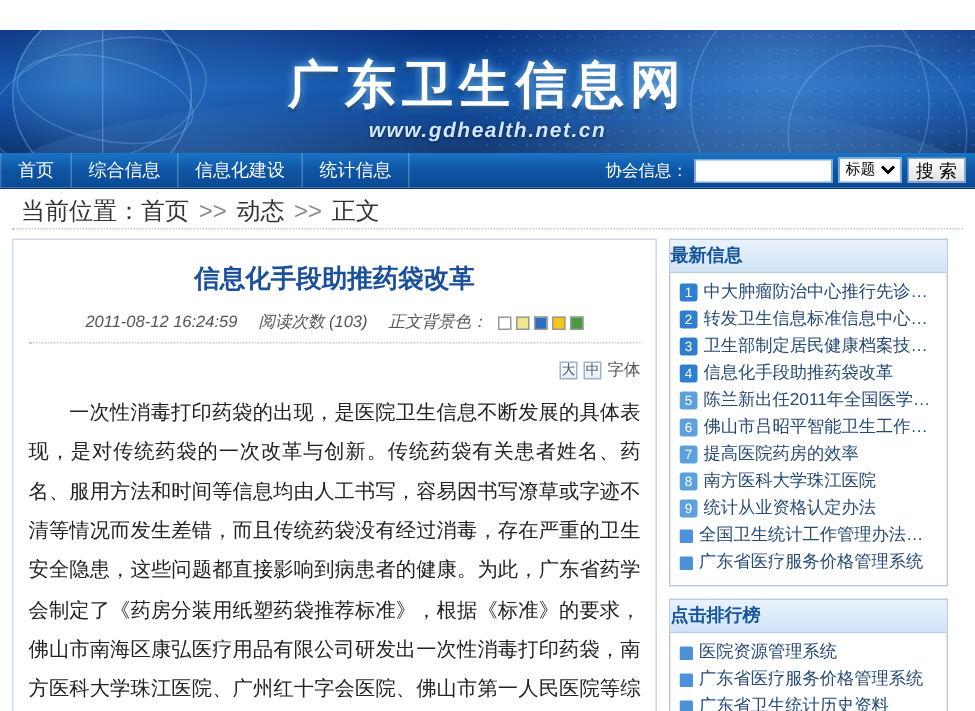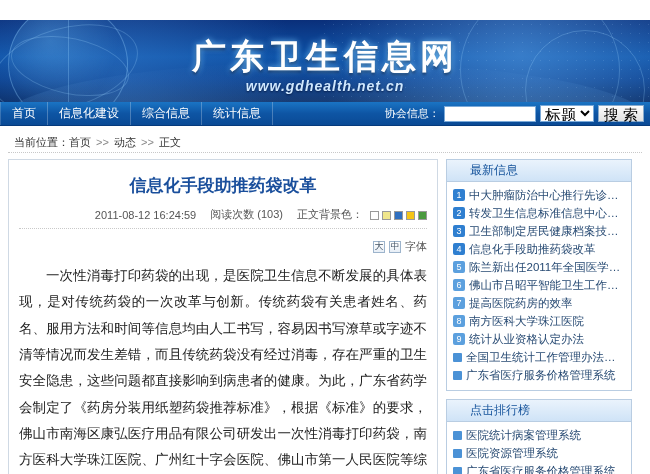--- a/index.html
+++ b/index.html
@@ -116,47 +116,47 @@
   .nav-search-label { color:#fff; }
   .nav-input {
     width: 92px; height: 16px;
     border: 1px solid #7aa9d8;
     background: #fff;
     font-size: 11px;
     padding: 0 2px;
   }
   .nav-select {
     height: 17px;
-    font-size: 16px;
+    font-size: 10px;
     border: 1px solid #7aa9d8;
     background: #fff;
   }
   .nav-btn {
     height: 17px;
-    font-size: 15px;
+    font-size: 12px;
     padding: 0 5px;
     border: 1px solid #88aacc;
     background: linear-gradient(180deg,#fdfdfd,#e2e2e2);
     cursor: pointer;
   }
 
   
   .content {
     position: relative;
     width: 650px;
     height: 368px;
     padding: 0;
     background: #ffffff;
   }
   .breadcrumb {
     height: 22px;
     line-height: 22px;
     margin: 5px 8px 0 8px;
     padding-left: 6px;
-    font-size: 11px;
+    font-size: 16px;
     color: #333;
     border-bottom: 1px dotted #c8c8c8;
   }
   .breadcrumb .sep { color: #888; margin: 0 2px; }
   .breadcrumb a { color: #333; text-decoration: none; }
 
   .cols { display: flex; padding: 6px 8px 0 8px; gap: 8px; }
 
   
   .article {
@@ -169,26 +169,27 @@
     text-align: center;
     font-size: 17px;
     font-weight: bold;
     color: #1a4f9c;
     margin: 6px 0 10px 0;
     font-family: "DejaVu Sans", sans-serif;
   }
   .art-meta {
     display: flex;
     align-items: center;
-    justify-content: flex-end;
+    justify-content: center;
     gap: 14px;
     font-size: 11px;
     color: #555;
     border-bottom: 1px dotted #c9c9c9;
     padding-bottom: 6px;
+    font-style: italic;
   }
   .swatches { display: inline-flex; gap: 3px; margin-left: 4px; vertical-align: middle;}
   .sw { width: 9px; height: 9px; border: 1px solid #999; display:inline-block; }
   .fontbar {
     display: flex; justify-content: flex-end; align-items: center;
     gap: 4px; margin: 10px 0 4px 0; font-size: 11px; color:#555;
   }
   .fb-box {
     width: 12px; height: 12px;
     border: 1px solid #9db4cc;
@@ -208,23 +209,23 @@
   }
 
   
   .side { width: 186px; }
   .panel { margin-bottom: 8px; border: 1px solid #b9cde2; background:#fff; }
   .panel-hd {
     height: 22px;
     background: linear-gradient(180deg,#eaf3fc 0%, #cfe3f7 100%);
     border-bottom: 1px solid #b9cde2;
     display: flex; align-items: center;
-    padding-left: 23px;
+    padding-left: 0;
     font-size: 12px;
-    font-weight: normal;
+    font-weight: bold;
     color: #15539b;
   }
   .panel-bd { padding: 4px 6px 6px 6px; }
   .news-row {
     display: flex;
     align-items: flex-start;
     gap: 4px;
     font-size: 11.5px;
     line-height: 16px;
     padding: 1px 0;
@@ -272,24 +273,24 @@
     <div class="wave"></div>
     <div class="banner-title">广东卫生信息网</div>
     <div class="banner-url">www.gdhealth.net.cn</div>
   </div>
 
   <div class="navbar">
     <div class="nav-item">
         <span>首页</span>
       </div>
     <div class="nav-item">
+        <span>综合信息</span>
+      </div>
+    <div class="nav-item">
         <span>信息化建设</span>
-      </div>
-    <div class="nav-item">
-        <span>综合信息</span>
       </div>
     <div class="nav-item">
         <span>统计信息</span>
       </div>
     <div class="nav-right">
       <span class="nav-search-label">协会信息：</span>
       <input class="nav-input" type="text" value="" style="">
       <select class="nav-select">
         <option>标题</option>
       </select>
@@ -386,24 +387,20 @@
                 <span class="txt">广东省医疗服务价格管理系统</span>
               </div>
           </div>
         </div>
 
         <div class="panel">
           <div class="panel-hd">点击排行榜</div>
           <div class="panel-bd">
             <div class="news-row">
                 <span class="bullet"></span>
-                <span class="txt">医院统计病案管理系统</span>
-              </div>
-            <div class="news-row">
-                <span class="bullet"></span>
                 <span class="txt">医院资源管理系统</span>
               </div>
             <div class="news-row">
                 <span class="bullet"></span>
                 <span class="txt">广东省医疗服务价格管理系统</span>
               </div>
             <div class="news-row">
                 <span class="bullet"></span>
                 <span class="txt">广东省卫生统计历史资料</span>
               </div>

